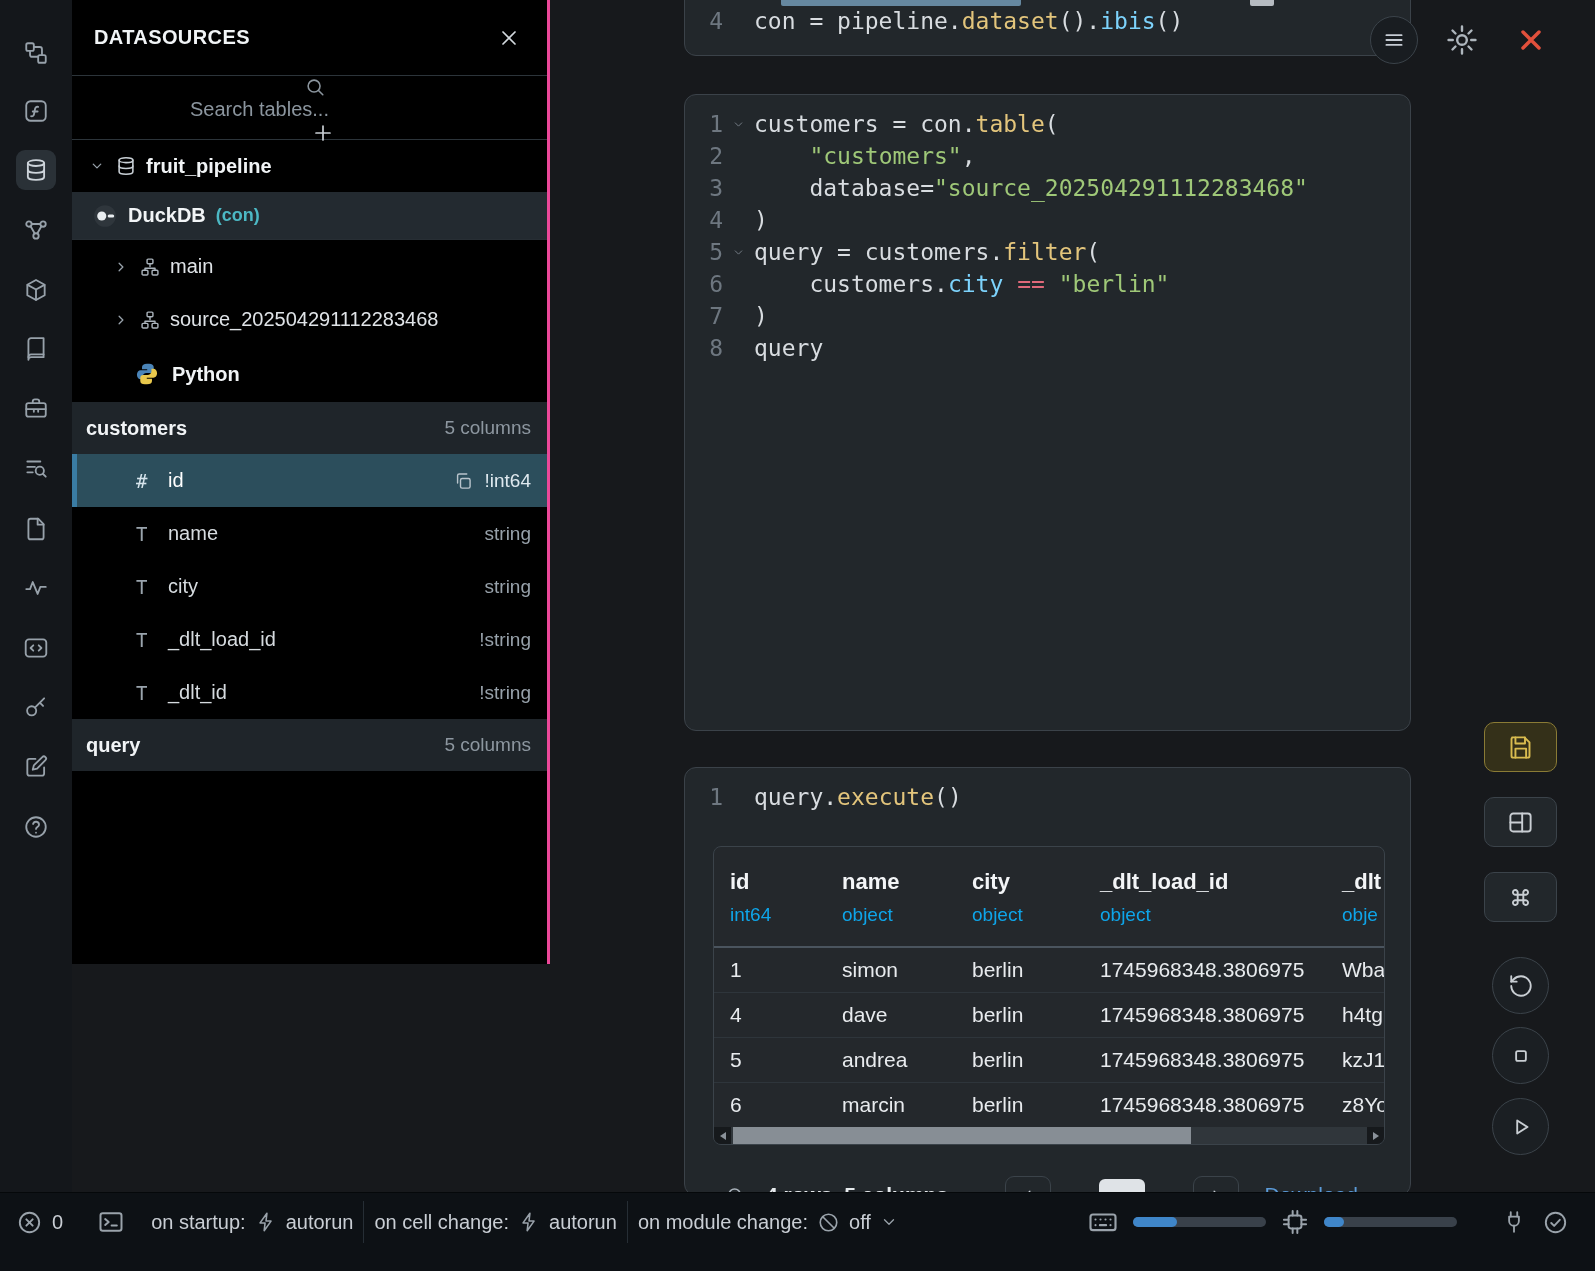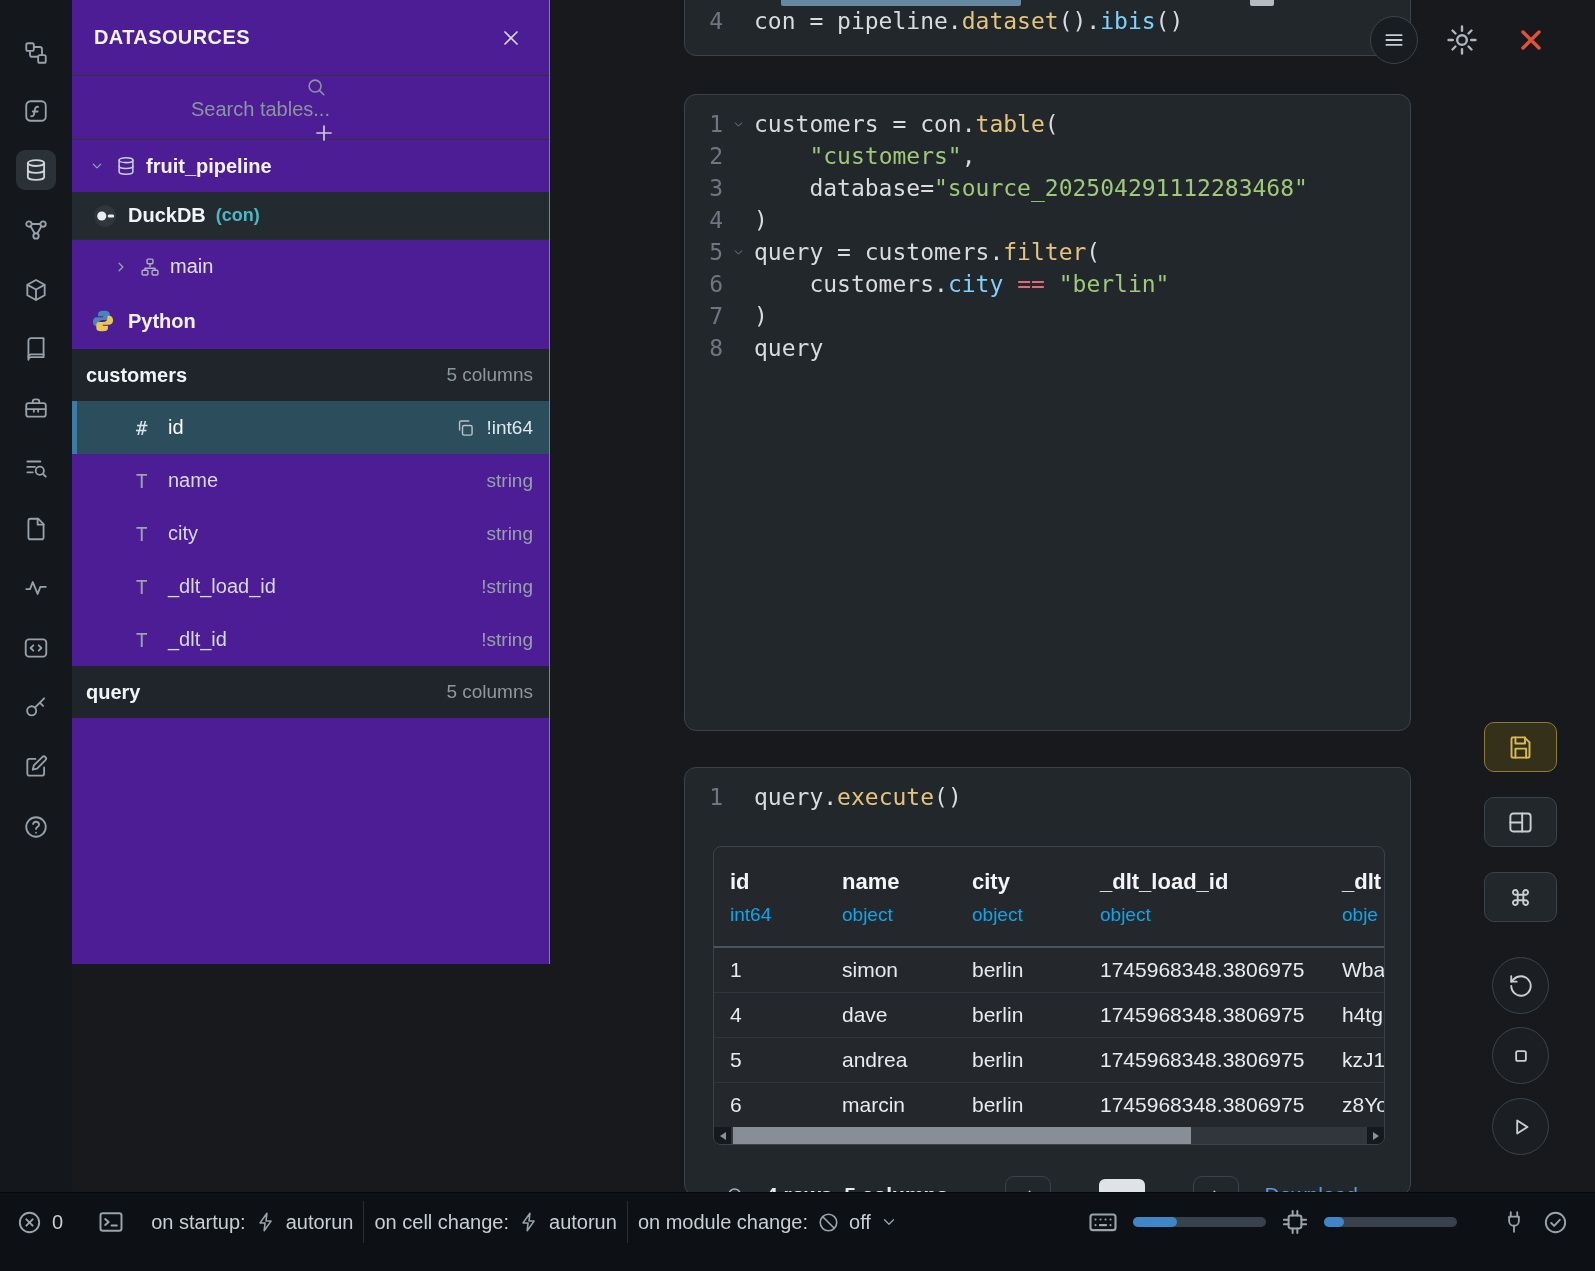--- a/index.html
+++ b/index.html
@@ -12,42 +12,42 @@
   }
   .ic { stroke:currentColor; fill:none; stroke-width:1.7; stroke-linecap:round; stroke-linejoin:round; display:block; }
 
   
   .rail { position:absolute; left:0; top:0; width:72px; height:1192px; background:#14171b; }
   .rail .tile { position:absolute; left:16px; width:40px; height:40px; border-radius:9px;
     display:flex; align-items:center; justify-content:center; color:#97a1aa; cursor:pointer; }
   .rail .tile.active { background:#2a3137; color:#cdd4da; }
 
   
-  .panel { position:absolute; left:72px; top:0; width:478px; height:964px; background:#4c1d95; border-right:1px solid #ec4899; }
+  .panel { position:absolute; left:72px; top:0; width:478px; height:964px; background:#000000; border-right:3px solid #ec4899; }
   .panel-head { height:76px; display:flex; align-items:center; justify-content:space-between; padding:0 26px 0 22px; border-bottom:1px solid #2c343a; }
   .panel-head h1 { font-size:20px; font-weight:700; letter-spacing:.4px; color:#f1f4f6; }
   .icon-btn { background:none; border:none; color:#d3d9de; cursor:pointer; display:flex; align-items:center; justify-content:center; }
 
   .search-row { height:64px; display:flex; align-items:center; border-bottom:1px solid #2c343a; padding-left:26px;flex-direction:column; }
   .search-row .s-ic { color:#8b959e; margin-right:16px; }
   .search-row input { flex:1; background:transparent; border:none; outline:none; color:#cfd5da; font-size:20px; font-family:"Liberation Sans",sans-serif; }
   .search-row input::placeholder { color:#8b959e; }
   .vsep { width:1px; height:38px; background:#2c343a; }
   .plus-btn { width:56px; height:100%; color:#c9ced4; }
 
   .trow { display:flex; align-items:center; font-size:20px; color:#dfe3e7; }
   .engine-row { height:48px; padding-left:20px; gap:10px; background:#232a30; border-bottom:1px solid #272e34; cursor:pointer; }
   .engine-row .ename { font-weight:700; color:#f1f4f6; }
   .engine-row .econ { color:#4cb8c4; font-weight:700; font-size:18px; }
   .db-row { height:52px; padding-left:16px; gap:9px; cursor:pointer; }
   .db-row .dbname { font-weight:700; color:#f1f4f6; }
   .chev { color:#98a2ab; }
   .schema-row { height:53px; padding-left:40px; gap:10px; cursor:pointer; }
   .schema-row .sic { color:#aab3bb; }
-  .python-row { height:56px; padding-left:18px; gap:12px; cursor:pointer; }
+  .python-row { height:56px; padding-left:18px; gap:12px; cursor:pointer;margin-left:44px; }
   .python-row .pname { font-weight:700; color:#f1f4f6; }
   .table-head-row { height:52px; padding:0 16px 0 14px; justify-content:space-between; cursor:pointer; background:#1f252a; }
   .table-head-row .tname { font-weight:700; color:#f1f4f6; }
   .cols-label { font-size:19px; color:#8d97a0; font-weight:400; }
   .field-row { height:53px; padding-left:64px; padding-right:16px; cursor:pointer; color:#d6dbdf; }
   .field-row .kind { width:22px; color:#9aa4ad; font-family:"DejaVu Sans Mono",monospace; font-size:19px; }
   .field-row .fname { margin-left:10px; }
   .field-row .sp { flex:1; }
   .field-row .ftype { font-size:19px; color:#97a1aa; }
   .field-row .copy { color:#b9c4cc; margin-right:12px; }
@@ -278,20 +278,36 @@
         </span>
         <span class="sic">
           <svg class="ic" style="width:20px;height:20px" viewBox="0 0 24 24">
             <rect x="8.5" y="2.5" width="7" height="5.5" rx="1.2"></rect>
             <rect x="2.5" y="16" width="7" height="5.5" rx="1.2"></rect>
             <rect x="14.5" y="16" width="7" height="5.5" rx="1.2"></rect>
             <path d="M12 8v3.5M6 16v-2.5h12V16"></path>
           </svg>
         </span>
         <span>main</span>
+      </div>
+      <div class="trow schema-row">
+        <span class="chev">
+          <svg class="ic" style="width:18px;height:18px" viewBox="0 0 24 24">
+            <path d="M9.5 7l5 5-5 5"></path>
+          </svg>
+        </span>
+        <span class="sic">
+          <svg class="ic" style="width:20px;height:20px" viewBox="0 0 24 24">
+            <rect x="8.5" y="2.5" width="7" height="5.5" rx="1.2"></rect>
+            <rect x="2.5" y="16" width="7" height="5.5" rx="1.2"></rect>
+            <rect x="14.5" y="16" width="7" height="5.5" rx="1.2"></rect>
+            <path d="M12 8v3.5M6 16v-2.5h12V16"></path>
+          </svg>
+        </span>
+        <span>source_202504291112283468</span>
       </div>
     </div>
 
   <div class="trow python-row">
     <span>
       <svg style="width:26px;height:26px;display:block" viewBox="0 0 24 24">
           <path fill="#4a84b8" d="M12 2.5c-3 0-4.6 1.2-4.6 3.1v2h4.8v.9H6.1c-1.9 0-3.4 1.7-3.4 4.1s1.5 4.3 3.4 4.3h1.8v-2.4c0-2 1.7-3.4 3.7-3.4h4c1.5 0 2.6-1.2 2.6-2.8V5.6c0-1.9-1.6-3.1-4.2-3.1h-2z"></path>
           <path fill="#e9c84c" d="M12 21.5c3 0 4.6-1.2 4.6-3.1v-2h-4.8v-.9h6.1c1.9 0 3.4-1.7 3.4-4.1s-1.5-4.3-3.4-4.3h-1.8v2.4c0 2-1.7 3.4-3.7 3.4h-4c-1.5 0-2.6 1.2-2.6 2.8v2.7c0 1.9 1.6 3.1 4.2 3.1h2z"></path>
         </svg>
     </span>

